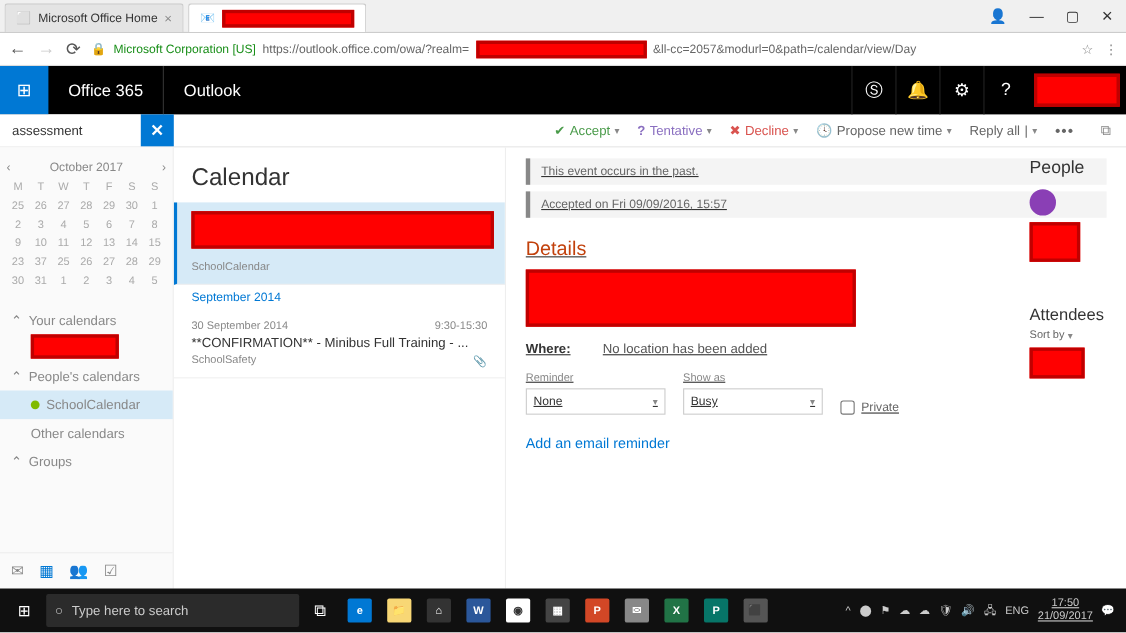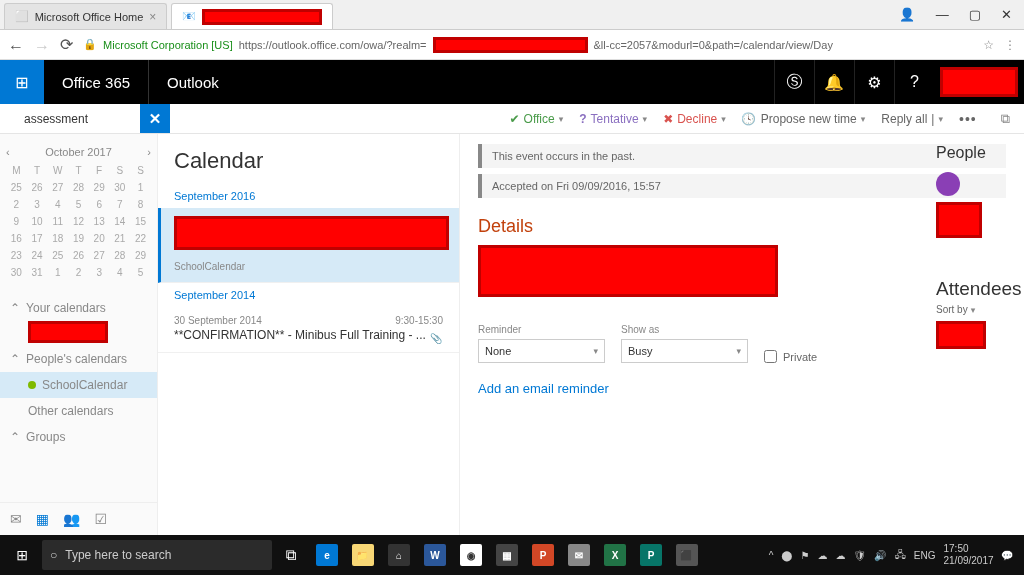--- a/index.html
+++ b/index.html
@@ -24,21 +24,21 @@
 .o365-header { height: 44px; background: #000; display: flex; align-items: center; color: #fff; }
 .waffle { width: 44px; height: 44px; background: #0078d4; display: flex; align-items: center; justify-content: center; font-size: 16px; }
 .brand { padding: 0 18px; font-size: 15px; }
 .app-name { padding: 0 18px; font-size: 15px; border-left: 1px solid #333; height: 100%; display: flex; align-items: center; }
 .header-icons { margin-left: auto; display: flex; align-items: center; height: 100%; }
 .header-icons div { width: 40px; height: 44px; display: flex; align-items: center; justify-content: center; font-size: 16px; border-left: 1px solid #222; }
 .header-redact { width: 78px; height: 30px; margin: 0 6px; }
 
 
 .search-row { height: 30px; display: flex; align-items: stretch; border-bottom: 1px solid #e5e5e5; }
-.search-input { width: 140px; padding: 0 24px; border: none; font-size: 12px; color: #333; outline: none; }
+.search-input { width: 128px; padding: 0 11px; border: none; font-size: 12px; color: #333; outline: none; }
 .search-x { width: 30px; background: #0078d4; color: #fff; display: flex; align-items: center; justify-content: center; font-weight: bold; font-size: 15px; }
 .action-bar { flex: 1; display: flex; align-items: center; justify-content: flex-end; gap: 16px; padding: 0 14px; font-size: 12px; }
 .action-bar .act { display: flex; align-items: center; gap: 4px; cursor: pointer; }
 .chev { font-size: 9px; color: #888; }
 .accept { color: #4a9b4a; }
 .tentative { color: #8a6fc0; }
 .decline { color: #d9534f; }
 .propose { color: #666; }
 .reply { color: #666; justify-content: center; }
 .dots { font-size: 14px; letter-spacing: 1px; color: #666; }
@@ -62,47 +62,47 @@
 .mid-pane { width: 302px; border-right: 1px solid #eee; overflow: hidden; }
 .mid-title { font-size: 22px; font-weight: 300; padding: 14px 16px 10px; color: #333; }
 .group-label { font-size: 11px; color: #0078d4; padding: 6px 16px; }
 .event-item { padding: 8px 16px 10px; border-bottom: 1px solid #f0f0f0; position: relative; }
 .event-item.selected { background: #d6eaf7; border-left: 3px solid #0078d4; padding-left: 13px; }
 .event-item .time { position: absolute; right: 16px; top: 8px; font-size: 10px; color: #888; }
 .event-item .title { font-size: 12px; color: #333; margin-top: 2px; }
 .event-item .owner { font-size: 10px; color: #888; margin-top: 4px; }
 .event-redact { width: 275px; height: 34px; margin-bottom: 4px; }
 
-.right-pane { flex: 1; padding: 10px 18px; overflow: hidden; position: relative; }
+.right-pane { flex: 1; padding: 10px 18px; overflow: hidden; position: relative; text-decoration: underline; }
 .notice { border-left: 4px solid #888; background: #f4f4f4; padding: 6px 10px; font-size: 11px; color: #666; margin-bottom: 6px; }
 .section-h { font-size: 18px; font-weight: 300; color: #c2410c; margin: 18px 0 8px; }
 .detail-redact { width: 300px; height: 52px; margin-bottom: 10px; }
 .kv { display: flex; font-size: 12px; margin-bottom: 6px; }
 .kv .k { width: 70px; color: #333; font-weight: 600; }
 .kv .v { color: #555; }
 .form-row { display: flex; gap: 16px; margin-top: 14px; align-items: flex-end; }
 .form-col label { font-size: 10px; color: #888; display: block; margin-bottom: 4px; }
 .select { width: 127px; height: 24px; border: 1px solid #ccc; padding: 0 6px; display: flex; align-items: center; justify-content: space-between; font-size: 11px; background: #fff; }
 .checkbox-row { display: flex; align-items: center; gap: 6px; font-size: 11px; color: #666; }
 .link { color: #0078d4; font-size: 13px; margin-top: 18px; display: inline-block; cursor: pointer; }
 
 .people-pane { position: absolute; right: 18px; top: 10px; width: 70px; }
 .people-pane .redact { width: 56px; height: 40px; margin-top: 6px; }
 .people-h { font-size: 16px; font-weight: 300; color: #333; margin-top: 70px; }
-.attendees-h { font-size: 19px; color: #333; margin-top: 40px; }
+.attendees-h { font-size: 15px; color: #333; margin-top: 40px; }
 .sortby { font-size: 10px; color: #666; margin-top: 4px; display: flex; align-items: center; gap: 3px; }
 .avatar-circle { width: 24px; height: 24px; border-radius: 50%; background: #8a3fb5; position: absolute; top: 104px; left: -10px; }
 
 
 .taskbar { height: 40px; background: #101010; display: flex; align-items: center; padding: 0 4px; gap: 2px; color: #fff; position: relative; }
 .taskbar .start { width: 36px; text-align: center; font-size: 14px; }
 .taskbar .search-box { height: 30px; width: 230px; background: #2b2b2b; display: flex; align-items: center; padding: 0 8px; gap: 8px; color: #ccc; font-size: 12px; border-radius: 2px; }
 .taskbar .tb-icon { width: 34px; height: 40px; display: flex; align-items: center; justify-content: center; font-size: 15px; }
 .taskbar .tray { margin-left: auto; display: flex; align-items: center; gap: 8px; font-size: 10px; color: #ccc; padding-right: 6px; }
-.taskbar .clock { text-align: left; line-height: 1.2; font-size: 10px; }
+.taskbar .clock { text-align: center; line-height: 1.2; font-size: 10px; text-decoration: underline; }
 .app-icon { width: 22px; height: 22px; border-radius: 2px; display: flex; align-items: center; justify-content: center; font-size: 10px; font-weight: bold; color: #fff; }
 </style>
 </head>
 <body>
 
 <div class="browser-tabs">
   <div class="tab inactive">
     <span>⬜</span>
     <span>Microsoft Office Home</span>
     <span class="x">×</span>
@@ -144,21 +144,21 @@
     <div>⚙</div>
     <div>?</div>
     <span class="redact header-redact"></span>
   </div>
 </div>
 
 <div class="search-row">
   <input class="search-input" value="assessment" style="">
   <div class="search-x">✕</div>
   <div class="action-bar">
-    <div class="act accept">✔ <span>Office</span> <span class="chev">▾</span></div>
+    <div class="act accept">✔ <span>Accept</span> <span class="chev">▾</span></div>
     <div class="act tentative">
         <b>?</b> 
         <span>Tentative</span> 
         <span class="chev">▾</span>
       </div>
     <div class="act decline">✖ <span>Decline</span> <span class="chev">▾</span></div>
     <div class="act propose">🕓 <span>Propose new time</span> <span class="chev">▾</span></div>
     <div class="act reply"><span>Reply all</span> | <span class="chev">▾</span></div>
     <div class="dots">•••</div>
     <div class="popout">⧉</div>
@@ -208,31 +208,22 @@
             <tr>
               <td>9</td>
               <td>10</td>
               <td>11</td>
               <td>12</td>
               <td>13</td>
               <td>14</td>
               <td>15</td>
             </tr>
             <tr>
-              <td>16</td>
-              <td>17</td>
-              <td>18</td>
-              <td>19</td>
-              <td>20</td>
-              <td>21</td>
-              <td>22</td>
-            </tr>
-            <tr>
               <td>23</td>
-              <td>24</td>
+              <td>37</td>
               <td>25</td>
               <td>26</td>
               <td>27</td>
               <td>28</td>
               <td>29</td>
             </tr>
             <tr>
               <td>30</td>
               <td>31</td>
               <td>1</td>
@@ -270,38 +261,42 @@
       <span>✉</span>
       <span style="color:#0078d4">▦</span>
       <span>👥</span>
       <span>☑</span>
     </div>
   </div>
 
   <div class="mid-pane">
     <div class="mid-title">Calendar</div>
     <div id="mid-groups">
-        <div class="group-label">September 2016</div>
         <div class="event-item selected"><div class="redact event-redact"></div><div class="owner">SchoolCalendar</div></div>
         <div class="group-label">September 2014</div>
         <div class="event-item">
           <div style="font-size: 10px; color: rgb(136, 136, 136);">30 September 2014</div>
           <div class="time">9:30-15:30</div>
           <div class="title">**CONFIRMATION** - Minibus Full Training - ...</div>
+          <div class="owner">SchoolSafety</div>
           <span style="position: absolute; right: 16px; bottom: 8px; font-size: 10px;">📎</span>
         </div>
       </div>
   </div>
 
   <div class="right-pane">
     <div class="notice">This event occurs in the past.</div>
     <div class="notice">Accepted on Fri 09/09/2016, 15:57</div>
 
     <div class="section-h">Details</div>
     <div class="redact detail-redact"></div>
+    <div class="kv">
+      <div class="k">Where:</div>
+      <div class="v">No location has been added</div>
+    </div>
     <div class="form-row">
       <div class="form-col">
         <label>Reminder</label>
         <div class="select">
           <span>None</span>
           <span class="chev">▾</span>
         </div>
       </div>
       <div class="form-col">
         <label>Show as</label>

